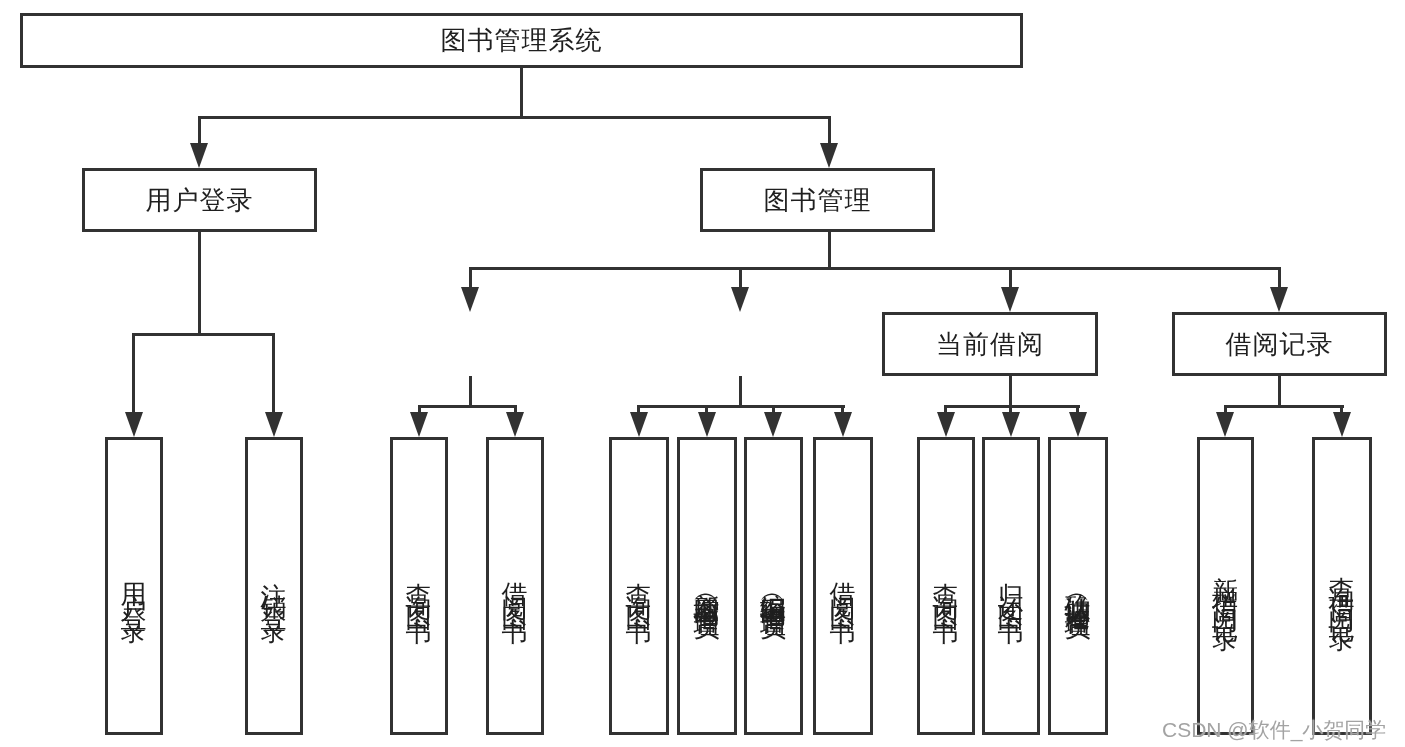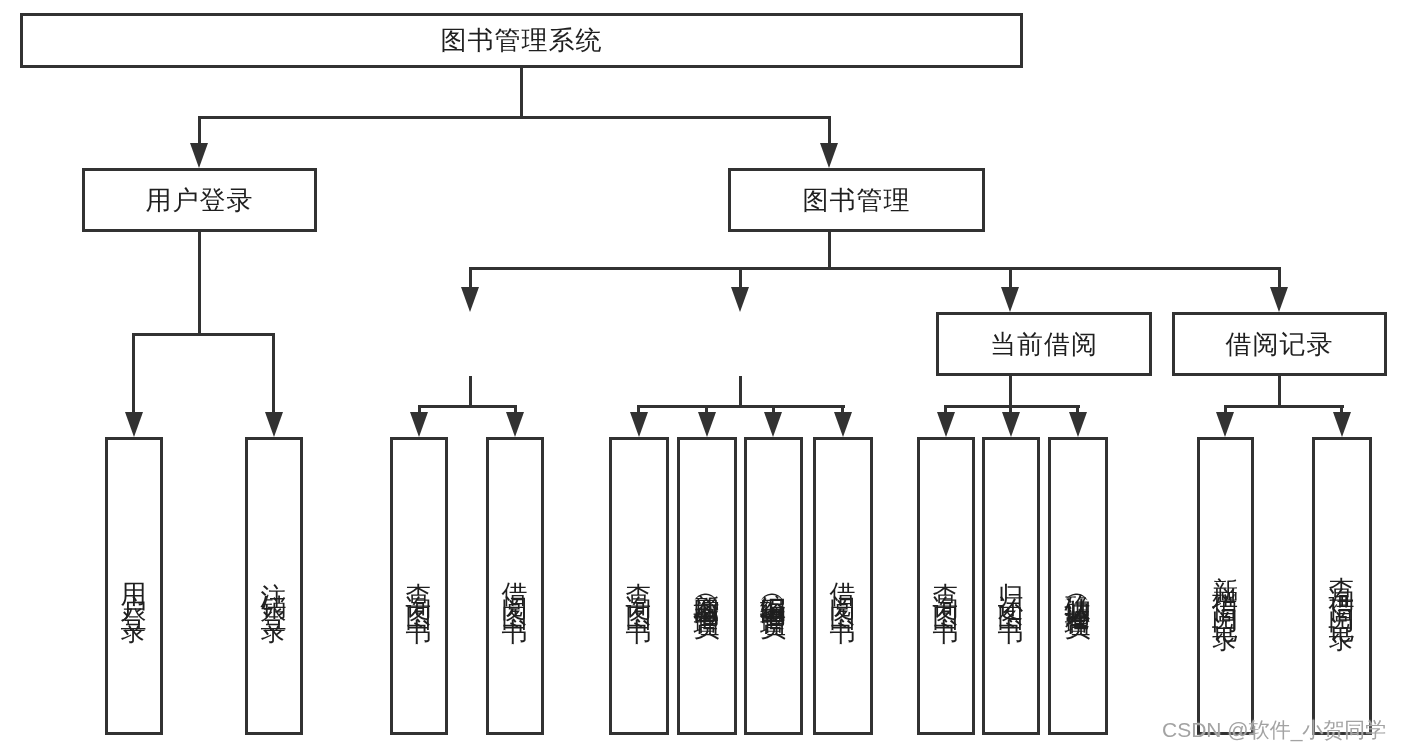--- a/index.html
+++ b/index.html
@@ -54,21 +54,21 @@
   <div class="vline" style="left:520px;top:68px;height:49px"></div>
   <div class="hline" style="left:198px;top:116px;width:633px"></div>
   <div class="vline" style="left:198px;top:116px;height:28px"></div>
   <div class="arrow" style="left:190px;top:143px"></div>
   <div class="vline" style="left:828px;top:116px;height:28px"></div>
   <div class="arrow" style="left:820px;top:143px"></div>
 
   <div class="box" style="left:82px;top:168px;width:235px;height:64px">
     <span class="hlabel">用户登录</span>
   </div>
-  <div class="box" style="left:728px;top:168px;width:257px;height:64px">
+  <div class="box" style="left:700px;top:168px;width:235px;height:64px">
     <span class="hlabel">图书管理</span>
   </div>
 
   <div class="vline" style="left:198px;top:232px;height:103px"></div>
   <div class="hline" style="left:132px;top:333px;width:143px"></div>
   <div class="vline" style="left:132px;top:333px;height:80px"></div>
   <div class="arrow" style="left:125px;top:412px"></div>
   <div class="vline" style="left:272px;top:333px;height:80px"></div>
   <div class="arrow" style="left:265px;top:412px"></div>
 
@@ -76,21 +76,21 @@
   <div class="hline" style="left:469px;top:267px;width:812px"></div>
   <div class="vline" style="left:469px;top:267px;height:21px"></div>
   <div class="arrow" style="left:461px;top:287px"></div>
   <div class="vline" style="left:739px;top:267px;height:21px"></div>
   <div class="arrow" style="left:731px;top:287px"></div>
   <div class="vline" style="left:1009px;top:267px;height:21px"></div>
   <div class="arrow" style="left:1001px;top:287px"></div>
   <div class="vline" style="left:1278px;top:267px;height:21px"></div>
   <div class="arrow" style="left:1270px;top:287px"></div>
 
-  <div class="box" style="left:936px;top:312px;width:216px;height:64px">
+  <div class="box" style="left:882px;top:312px;width:216px;height:64px">
     <span class="hlabel">当前借阅</span>
   </div>
   <div class="box" style="left:1172px;top:312px;width:215px;height:64px">
     <span class="hlabel">借阅记录</span>
   </div>
 
   <div class="vline" style="left:469px;top:376px;height:31px"></div>
   <div class="hline" style="left:418px;top:405px;width:99px"></div>
   <div class="vline" style="left:418px;top:405px;height:9px"></div>
   <div class="arrow" style="left:410px;top:412px"></div>

